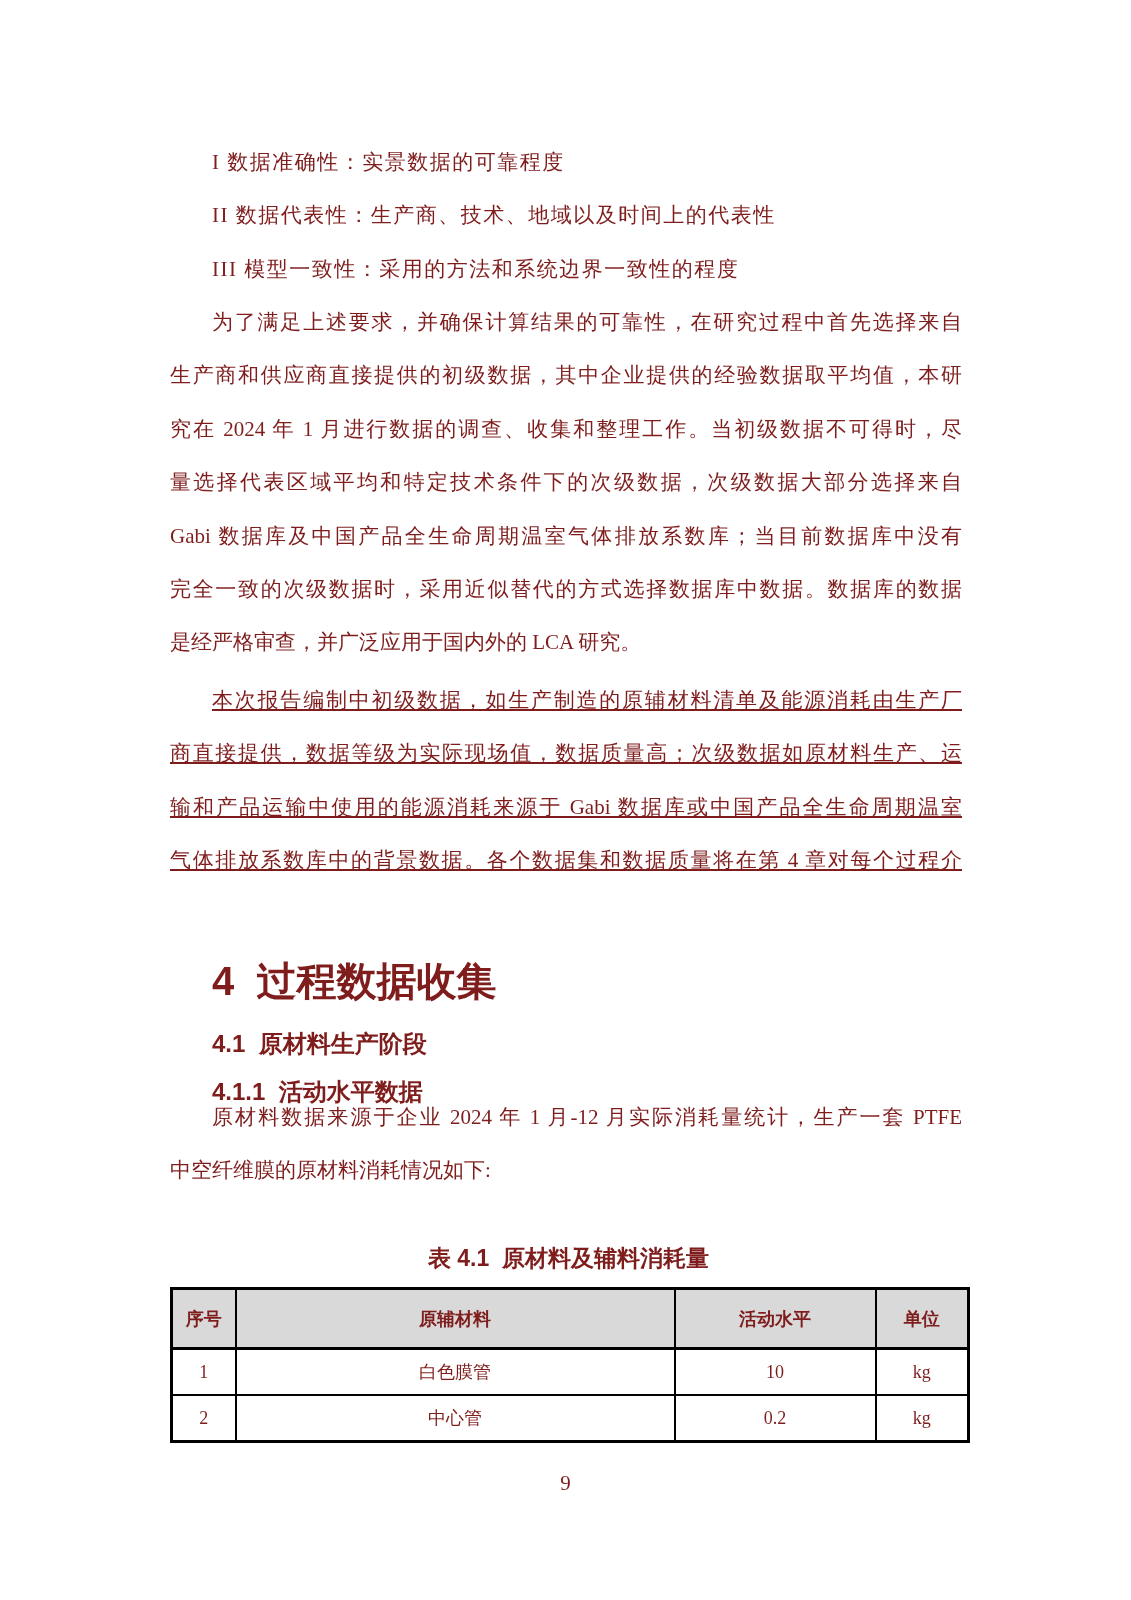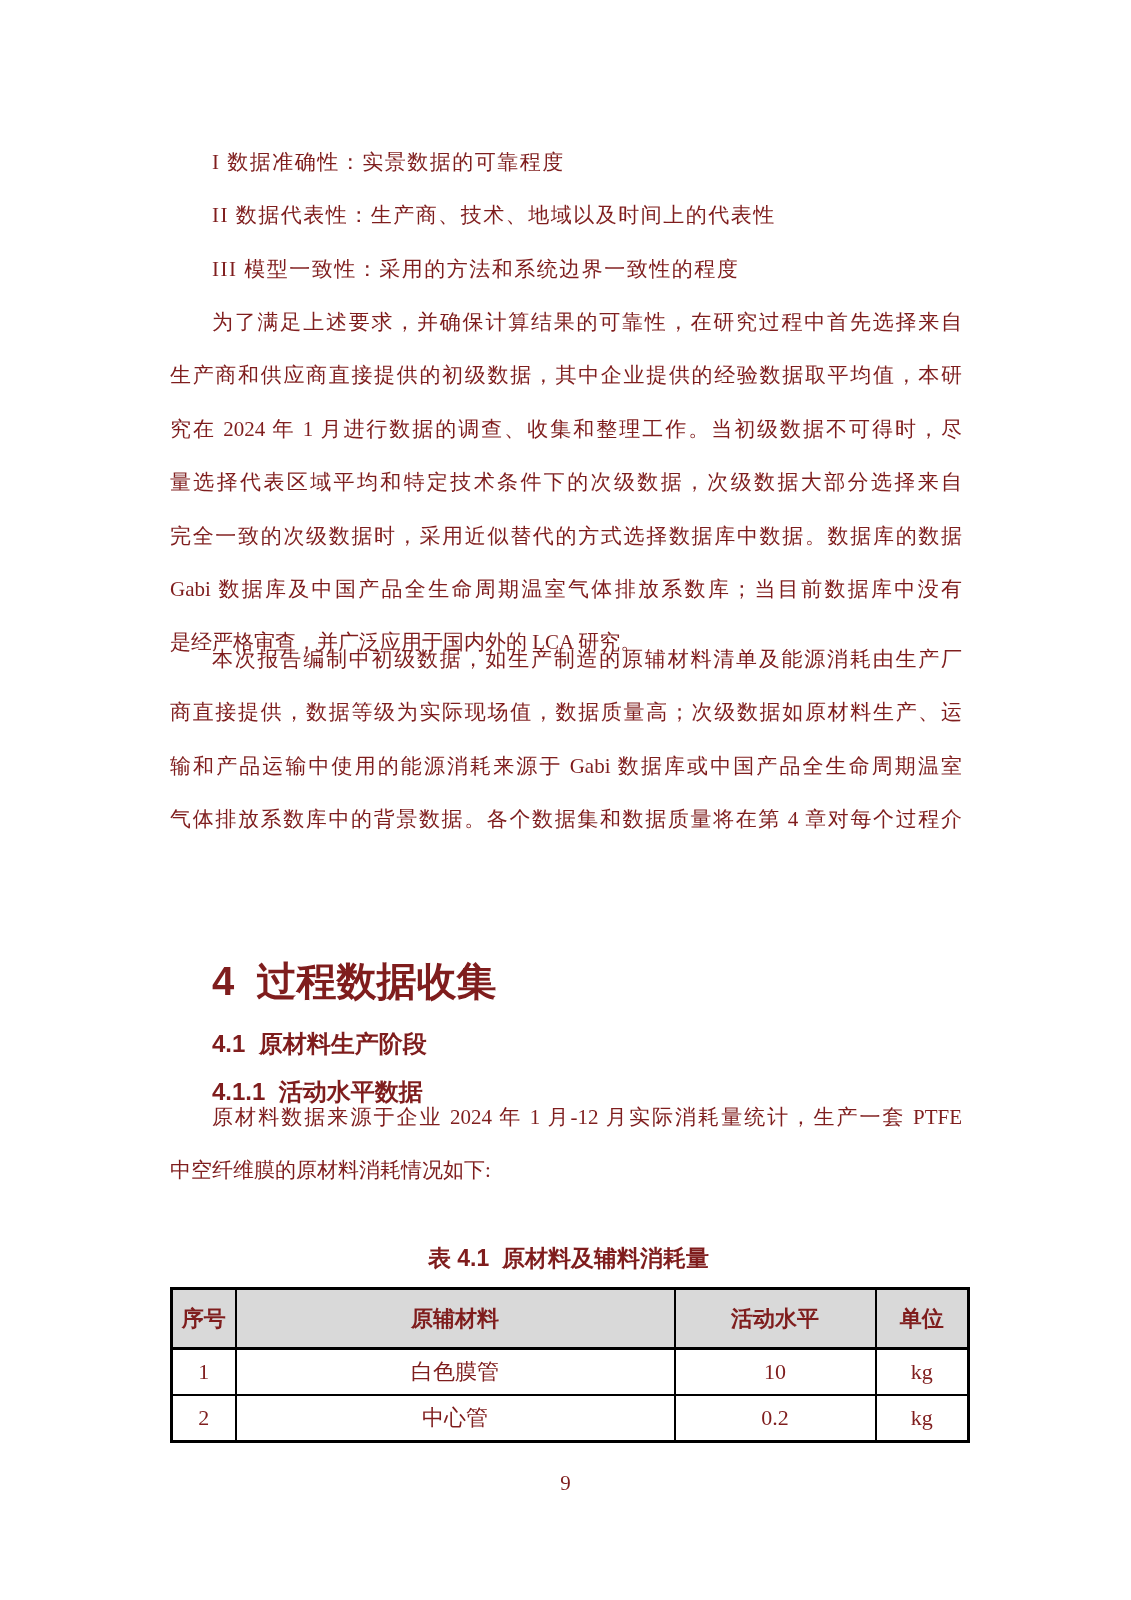--- a/index.html
+++ b/index.html
@@ -54,21 +54,21 @@
   table.consumption{
     position:absolute;left:170px;top:1287px;
     border-collapse:collapse;
     table-layout:fixed;
     width:797px;
   }
   table.consumption td,table.consumption th{
     border:2px solid #000;
     text-align:center;
     vertical-align:middle;
-    font-size:22px;
+    font-size:18px;
     padding:0;
     overflow:hidden;
     margin-top:39px;
   }
   table.consumption{border:3px solid #000;}
   table.consumption th{
     background:#d9d9d9;
     font-family:"Liberation Sans","DejaVu Sans",sans-serif;
     font-weight:bold;
     height:57px;
@@ -97,26 +97,26 @@
     <div class="list-line">I 数据准确性：实景数据的可靠程度</div>
     <div class="list-line">II 数据代表性：生产商、技术、地域以及时间上的代表性</div>
     <div class="list-line">III 模型一致性：采用的方法和系统边界一致性的程度</div>
   </div>
 
   <div class="content-col" style="top:296px;">
     <div class="line indent">为了满足上述要求，并确保计算结果的可靠性，在研究过程中首先选择来自</div>
     <div class="line">生产商和供应商直接提供的初级数据，其中企业提供的经验数据取平均值，本研</div>
     <div class="line">究在 2024 年 1 月进行数据的调查、收集和整理工作。当初级数据不可得时，尽</div>
     <div class="line">量选择代表区域平均和特定技术条件下的次级数据，次级数据大部分选择来自</div>
+    <div class="line">Gabi 数据库及中国产品全生命周期温室气体排放系数库；当目前数据库中没有</div>
     <div class="line">完全一致的次级数据时，采用近似替代的方式选择数据库中数据。数据库的数据</div>
-    <div class="line">Gabi 数据库及中国产品全生命周期温室气体排放系数库；当目前数据库中没有</div>
     <div class="line lastline">是经严格审查，并广泛应用于国内外的 LCA 研究。</div>
   </div>
 
-  <div class="content-col" style="top:633px;">
+  <div class="content-col" style="top:674px;text-decoration:underline;">
     <div class="line indent">本次报告编制中初级数据，如生产制造的原辅材料清单及能源消耗由生产厂</div>
     <div class="line">商直接提供，数据等级为实际现场值，数据质量高；次级数据如原材料生产、运</div>
     <div class="line">输和产品运输中使用的能源消耗来源于 Gabi 数据库或中国产品全生命周期温室</div>
     <div class="line">气体排放系数库中的背景数据。各个数据集和数据质量将在第 4 章对每个过程介</div>
   </div>
 
   <div class="h1" style="top:956px;">4  过程数据收集</div>
   <div class="h2" style="top:1020px;">4.1  原材料生产阶段</div>
   <div class="h3" style="top:1068px;">4.1.1  活动水平数据</div>
 

